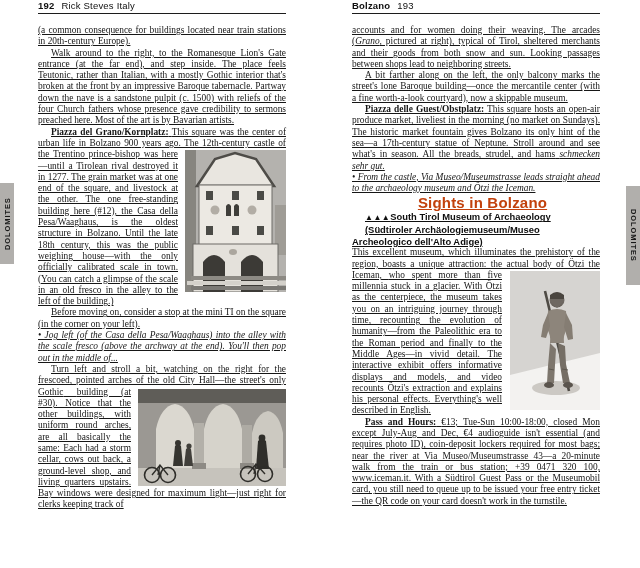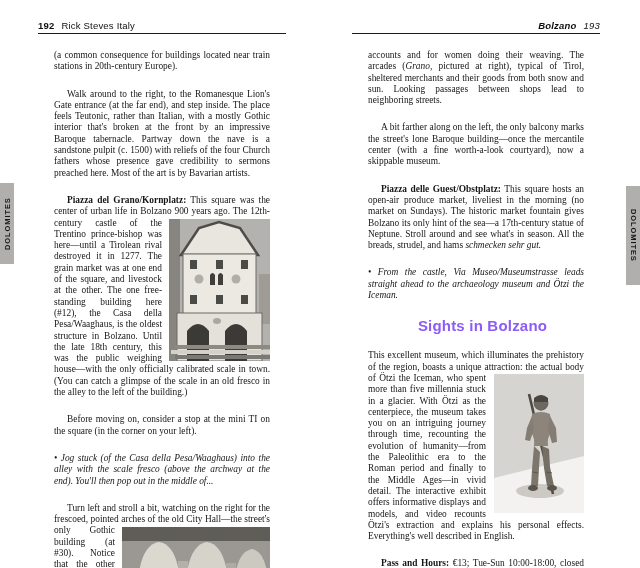--- a/index.html
+++ b/index.html
@@ -6,48 +6,48 @@
   body {
     width:640px; height:568px; position:relative; overflow:hidden;
     background:#ffffff; color:#161616;
     font-family:"Liberation Serif", serif;
   }
   .page { position:absolute; top:0; width:248px; }
   #page-left  { left:38px; }
   #page-right { left:352px; }
 
   .running-head {
-    margin-top:20px; font-family:"Liberation Sans", sans-serif;
+    font-family:"Liberation Sans", sans-serif;
     font-size:9.5px; line-height:11px; color:#101010; letter-spacing:0.2px;
   }
-  .running-head.rh-right { text-align:right;font-style:italic; }
+  .running-head.rh-right { text-align:left; }
   .rh-bold { font-weight:700; }
   .rh-gap { display:inline-block; width:7px; }
   .head-rule { border:0; border-bottom:1.2px solid #1c1c1c; margin:2px 0 0 0; }
 
   .page-body {
     margin-top:11px; font-size:9.4px; line-height:11.3px;
     text-align:justify; hyphens:auto; -webkit-hyphens:auto;
   }
-  .page-body p { margin:16px; text-indent:13px; }
+  .page-body p { margin:0; text-indent:13px;text-decoration:underline; }
   .page-body p.flush { text-indent:0; }
   .page-body p.bullet { font-style:italic; text-indent:0; }
   .lead { font-weight:700; }
   .it { font-style:italic; }
 
   .photo { float:right; display:block; background:#b9b7b3; }
   .photo svg { display:block; }
   .photo-waaghaus { width:101px; height:142px; margin:1px 0 2px 7px; }
   .photo-arcade   { width:148px; height:97px;  margin:2px 0 2px 7px; }
   .photo-otzi     { width:90px;  height:139px; margin:1px 0 2px 8px; }
 
   .sights-heading {
     font-family:"Liberation Sans", sans-serif; font-weight:700;
     font-size:15px; line-height:17px; text-align:center; text-indent:0;
-    margin:6px 0 4px 0; letter-spacing:0.2px; color:#8b5cf6;
+    margin:6px 0 4px 0; letter-spacing:0.2px; color:#c2410c;
   }
   .museum-heading {
     font-family:"Liberation Sans", sans-serif; font-weight:700;
     font-size:9.4px; line-height:11.6px; text-align:left; text-indent:0;
     margin:1px 0 1px 0; color:#0e0e0e;
   }
   .museum-heading .subtitle { display:block; }
   .triangles { font-size:8px; letter-spacing:0.5px; }
 
   .side-tab {
@@ -92,21 +92,21 @@
         <path d="M18,142 L18,112 Q29,98 40,112 L40,142 Z" fill="#3c3a36"></path>
         <path d="M56,142 L56,112 Q67,98 78,112 L78,142 Z" fill="#3c3a36"></path>
         <ellipse cx="48" cy="102" rx="4" ry="3" fill="#aba69e"></ellipse>
         <rect x="6" y="126" width="95" height="4" fill="#8d8a84"></rect>
         <rect x="2" y="131" width="99" height="4" fill="#d4d1cb"></rect>
         <rect x="6" y="136" width="95" height="4" fill="#7b7975"></rect>
       </svg>
         </span>
       <span>the Trentino prince-bishop was here—until a Tirolean rival destroyed it in 1277. The grain market was at one end of the square, and livestock at the other. The one free-standing building here (#12), the Casa della Pesa/Waaghaus, is the oldest structure in Bolzano. Until the late 18th century, this was the public weighing house—with the only officially calibrated scale in town. (You can catch a glimpse of the scale in an old fresco in the alley to the left of the building.)</span></p>
     <p>Before moving on, consider a stop at the mini TI on the square (in the corner on your left).</p>
-    <p class="bullet">• Jog stuck (of the Casa della Pesa/Waaghaus) into the alley with the scale fresco (above the archway at the end). You'll then pop out in the middle of...</p>
+    <p class="bullet">• Jog left (of the Casa della Pesa/Waaghaus) into the alley with the scale fresco (above the archway at the end). You'll then pop out in the middle of...</p>
     <p><span>Turn left and stroll a bit, watching on the right for the frescoed, pointed arches of the old City Hall—the street's only Gothic</span>
       <span class="photo photo-arcade">
           <svg viewBox="0 0 148 97" width="148" height="97" xmlns="http://www.w3.org/2000/svg">
         <rect width="148" height="97" fill="#9b9893"></rect>
         <rect x="0" y="0" width="148" height="14" fill="#5f5d58"></rect>
         <rect x="0" y="79" width="148" height="18" fill="#c6c3bc"></rect>
         <path d="M18,79 L18,40 Q23,17 37,15 Q51,17 56,40 L56,79 Z" fill="#dbd8d0"></path>
         <path d="M66,79 L66,40 Q71,17 85,15 Q99,17 104,40 L104,79 Z" fill="#d6d3cb"></path>
         <path d="M114,79 L114,44 Q118,24 130,22 Q141,24 145,44 L145,79 Z" fill="#ccc9c1"></path>
         <rect x="56" y="34" width="10" height="45" fill="#b3b0a9"></rect>
@@ -135,20 +135,21 @@
   <div class="running-head rh-right"><span class="rh-bold">Bolzano</span><span class="rh-gap"></span><span>193</span></div>
   <hr class="head-rule">
   <div class="page-body">
     <p class="flush"><span>accounts and for women doing their weaving. The arcades (</span><span class="it">Grano</span><span>, pictured at right), typical of Tirol, sheltered merchants and their goods from both snow and sun. Looking passages between shops lead to neighboring streets.</span></p>
     <p>A bit farther along on the left, the only balcony marks the street's lone Baroque building—once the mercantile center (with a fine worth-a-look courtyard), now a skippable museum.</p>
     <p><span class="lead">Piazza delle Guest/Obstplatz:</span>
       <span>This square hosts an open-air produce market, liveliest in the morning (no market on Sundays). The historic market fountain gives Bolzano its only hint of the sea—a 17th-century statue of Neptune. Stroll around and see what's in season. All the breads, strudel, and hams</span>
       <span class="it">schmecken sehr gut.</span></p>
     <p class="bullet">• From the castle, Via Museo/Museumstrasse leads straight ahead to the archaeology museum and Ötzi the Iceman.</p>
     <p class="sights-heading">Sights in Bolzano</p>
+    <p class="museum-heading"><span class="triangles">▲▲▲</span><span>South Tirol Museum of Archaeology</span><span class="subtitle">(Südtiroler Archäologiemuseum/Museo Archeologico dell'Alto Adige)</span></p>
     <p class="flush"><span>This excellent museum, which illuminates the prehistory of the region, boasts a unique attraction: the actual body of Ötzi the Iceman,</span>
       <span class="photo photo-otzi">
           <svg viewBox="0 0 90 139" width="90" height="139" xmlns="http://www.w3.org/2000/svg">
         <rect width="90" height="139" fill="#d6d4d1"></rect>
         <polygon points="0,104 90,82 90,139 0,139" fill="#f3f2f0"></polygon>
         <ellipse cx="46" cy="117" rx="24" ry="7" fill="#ccc9c4"></ellipse>
         <line x1="35" y1="20" x2="59" y2="120" stroke="#4e4a44" stroke-width="2.6"></line>
         <circle cx="47" cy="29" r="7.5" fill="#6e6862"></circle>
         <path d="M41,31 Q47,42 53,31 Q50,36 47,37 Q44,36 41,31 Z" fill="#413c36"></path>
         <path d="M40,24 Q47,18 54,24 L54,28 L40,28 Z" fill="#4a453f"></path>

